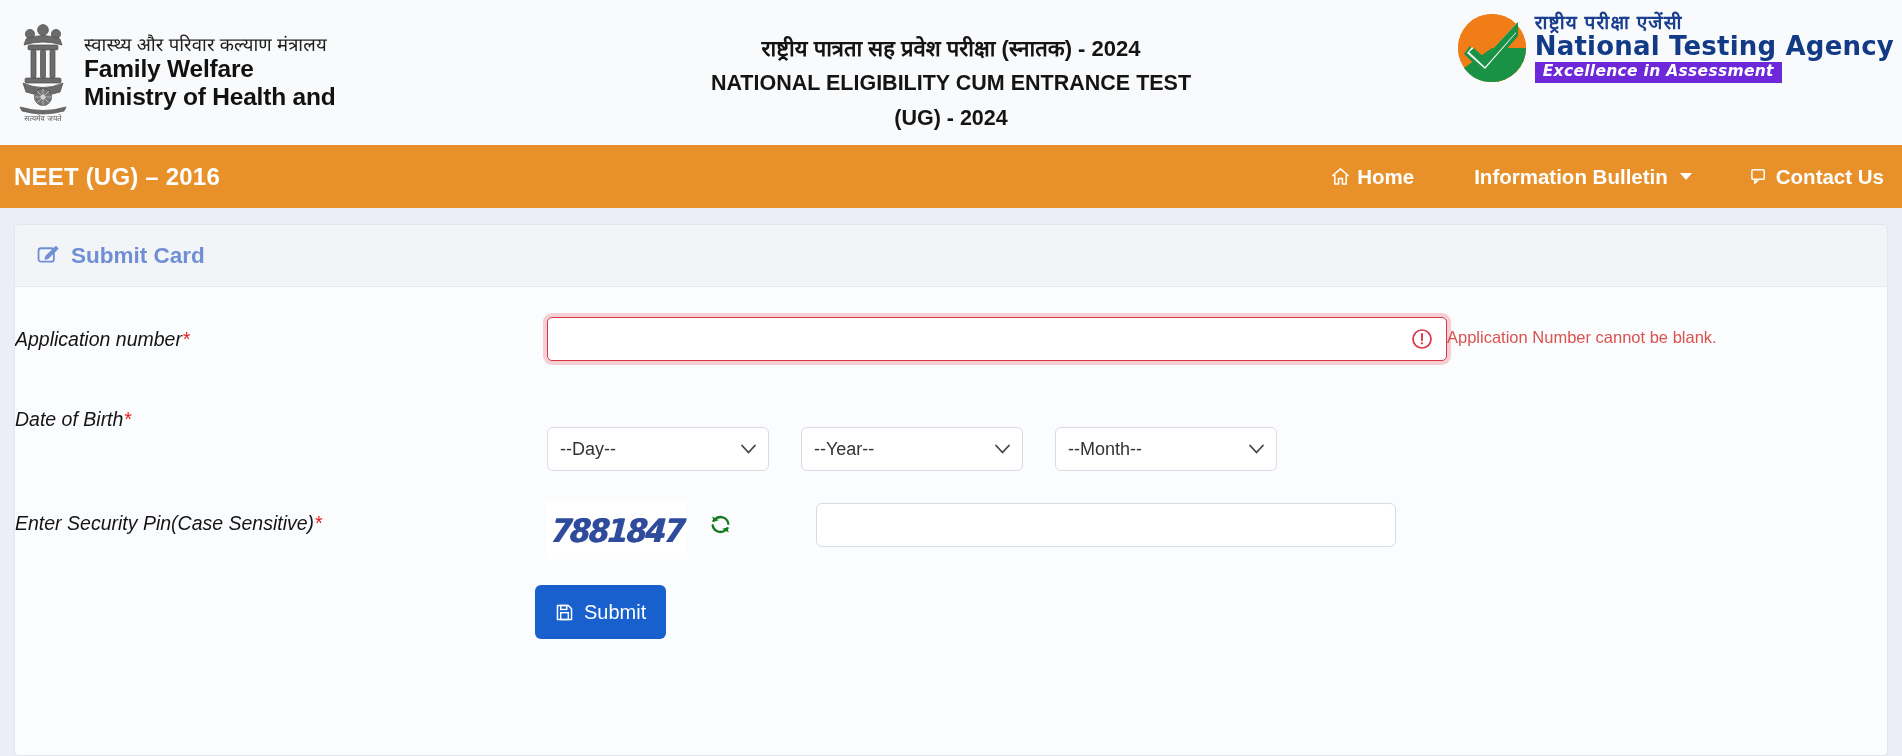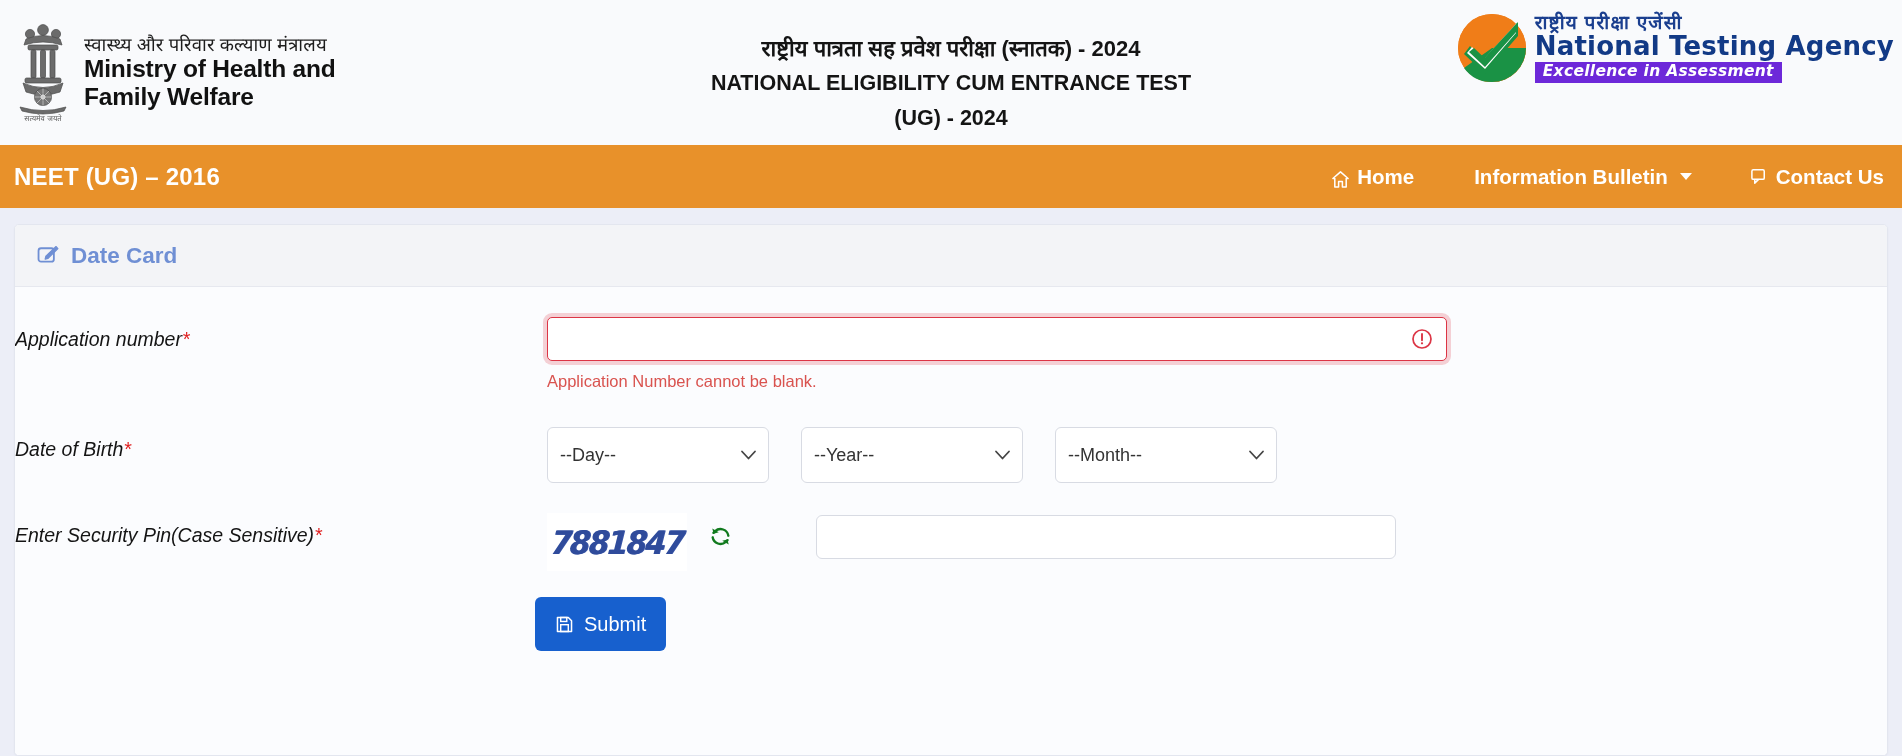--- a/index.html
+++ b/index.html
@@ -117,21 +117,21 @@
     color: #ffffff;
     font-size: 20.5px;
     font-weight: bold;
     display: flex;
     align-items: center;
     gap: 7px;
     white-space: nowrap;
     cursor: pointer;
     padding: 6px 0;
   }
-  .nav-link.sp1 { margin-right: 60px; align-items: flex-end; }
+  .nav-link.sp1 { margin-right: 60px; }
   .nav-link.sp2 { margin-right: 58px; }
   .nav-ico { display: inline-block; line-height: 0; }
   .caret {
     width: 0; height: 0;
     border-left: 6px solid transparent;
     border-right: 6px solid transparent;
     border-top: 7px solid #ffffff;
     margin-left: 5px;
     display: inline-block;
   }
@@ -178,21 +178,21 @@
     flex: none;
     padding-right: 14px;
     font-size: 19.5px;
     color: #141414;
     padding-top: 11px;
     white-space: nowrap;
     font-style: italic;
   }
   .req { color: #e02020; }
 
-  .fields { flex: 1; display: flex; flex-direction: column; }
+  .fields { flex: 1; display: flex; flex-direction: row; }
 
   .appnum-wrap { position: relative; width: 900px; }
   .appnum-input {
     width: 900px;
     height: 44px;
     border: 1px solid #dc3545;
     border-radius: 5px;
     background: #ffffff;
     font-size: 18px;
     padding: 0 42px 0 12px;
@@ -213,21 +213,22 @@
     font-size: 16.5px;
     margin-top: 11px;
     margin-bottom: 0;
   }
 
   .dob-row { margin-top: 36px; }
   .selects { display: flex; gap: 32px; }
   .sel {
     position: relative;
     width: 222px;
-    height: 56px;
+    height: 44px;
+    margin-top: 30px;
   }
   .sel select {
     appearance: none; -webkit-appearance: none;
     width: 100%; height: 100%;
     border: 1px solid #d8dbe3;
     border-radius: 6px;
     background: #ffffff;
     font-size: 18px;
     color: #333;
     padding: 0 34px 0 12px;
@@ -326,22 +327,22 @@
           <line x1="31" y1="69.4" x2="31" y2="86.6"></line>
           <line x1="22.4" y1="78" x2="39.6" y2="78"></line>
           <line x1="24.9" y1="71.9" x2="37.1" y2="84.1"></line>
           <line x1="37.1" y1="71.9" x2="24.9" y2="84.1"></line>
         </g>
         <text x="31" y="102" font-size="7.6" fill="#5c5c5c" text-anchor="middle" font-family="DejaVu Sans, sans-serif">सत्यमेव जयते</text>
       </svg>
     </div>
     <div class="moh-text">
       <div class="moh-hi">स्वास्थ्य और परिवार कल्याण मंत्रालय</div>
+      <div class="moh-en">Family Welfare</div>
       <div class="moh-en">Ministry of Health and</div>
-      <div class="moh-en">Family Welfare</div>
     </div>
   </div>
 
   <div class="hdr-center">
     <div class="ttl hi">राष्ट्रीय पात्रता सह प्रवेश परीक्षा (स्नातक) - 2024</div>
     <div class="ttl">NATIONAL ELIGIBILITY CUM ENTRANCE TEST</div>
     <div class="ttl">(UG) - 2024</div>
   </div>
 
   <div class="hdr-right">
@@ -397,21 +398,21 @@
   <div class="card">
 
     <div class="card-head">
       <div class="card-head-title">
         <span class="nav-ico">
           <svg width="23" height="23" viewBox="0 0 24 24" aria-hidden="true">
             <rect x="1.6" y="4.4" width="16" height="14" rx="2.6" fill="none" stroke="#6f8fd4" stroke-width="1.9"></rect>
             <path d="M19.8 2.6 L21.9 4.7 L11.6 15 L8.4 15.8 L9.2 12.6 Z" fill="#6f8fd4" stroke="#6f8fd4" stroke-width="1.1" stroke-linejoin="round"></path>
           </svg>
         </span>
-        <span>Date Card</span>
+        <span>Submit Card</span>
       </div>
     </div>
 
     <div class="card-body">
 
       <div class="form-row">
         <div class="lbl"><span>Application number</span><span class="req">*</span></div>
         <div class="fields">
           <div class="appnum-wrap">
             <input class="appnum-input" type="text" autofocus="" placeholder="" style="">

